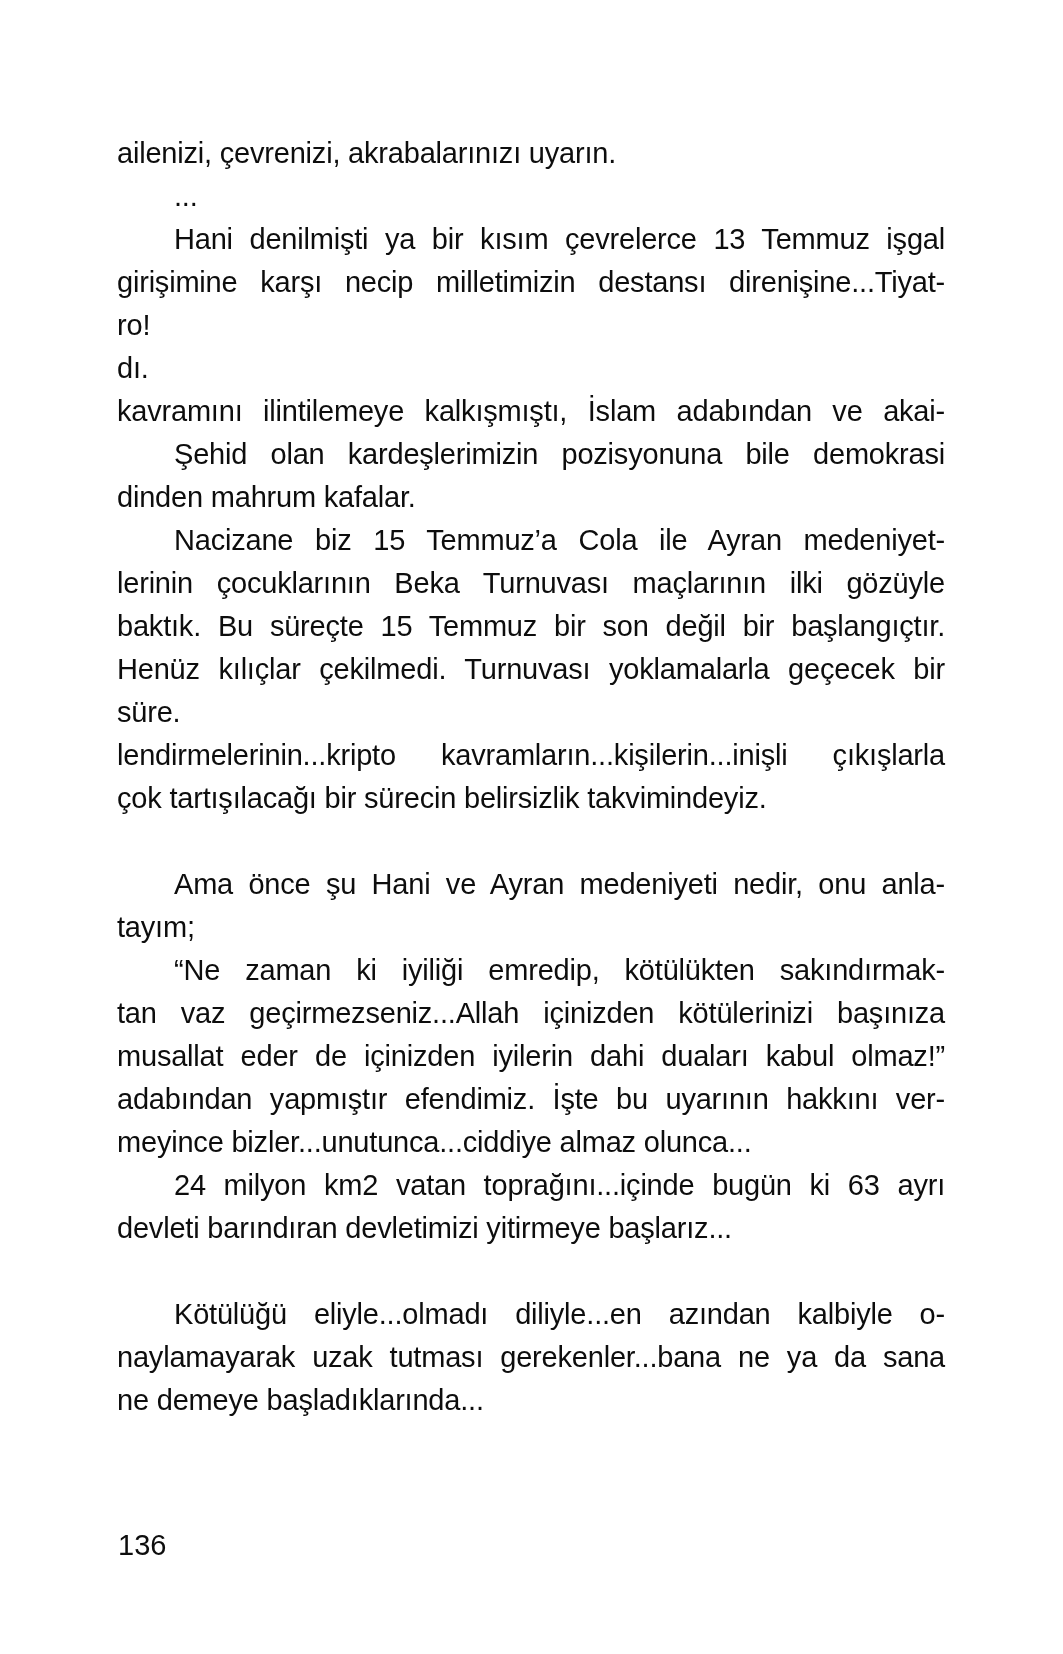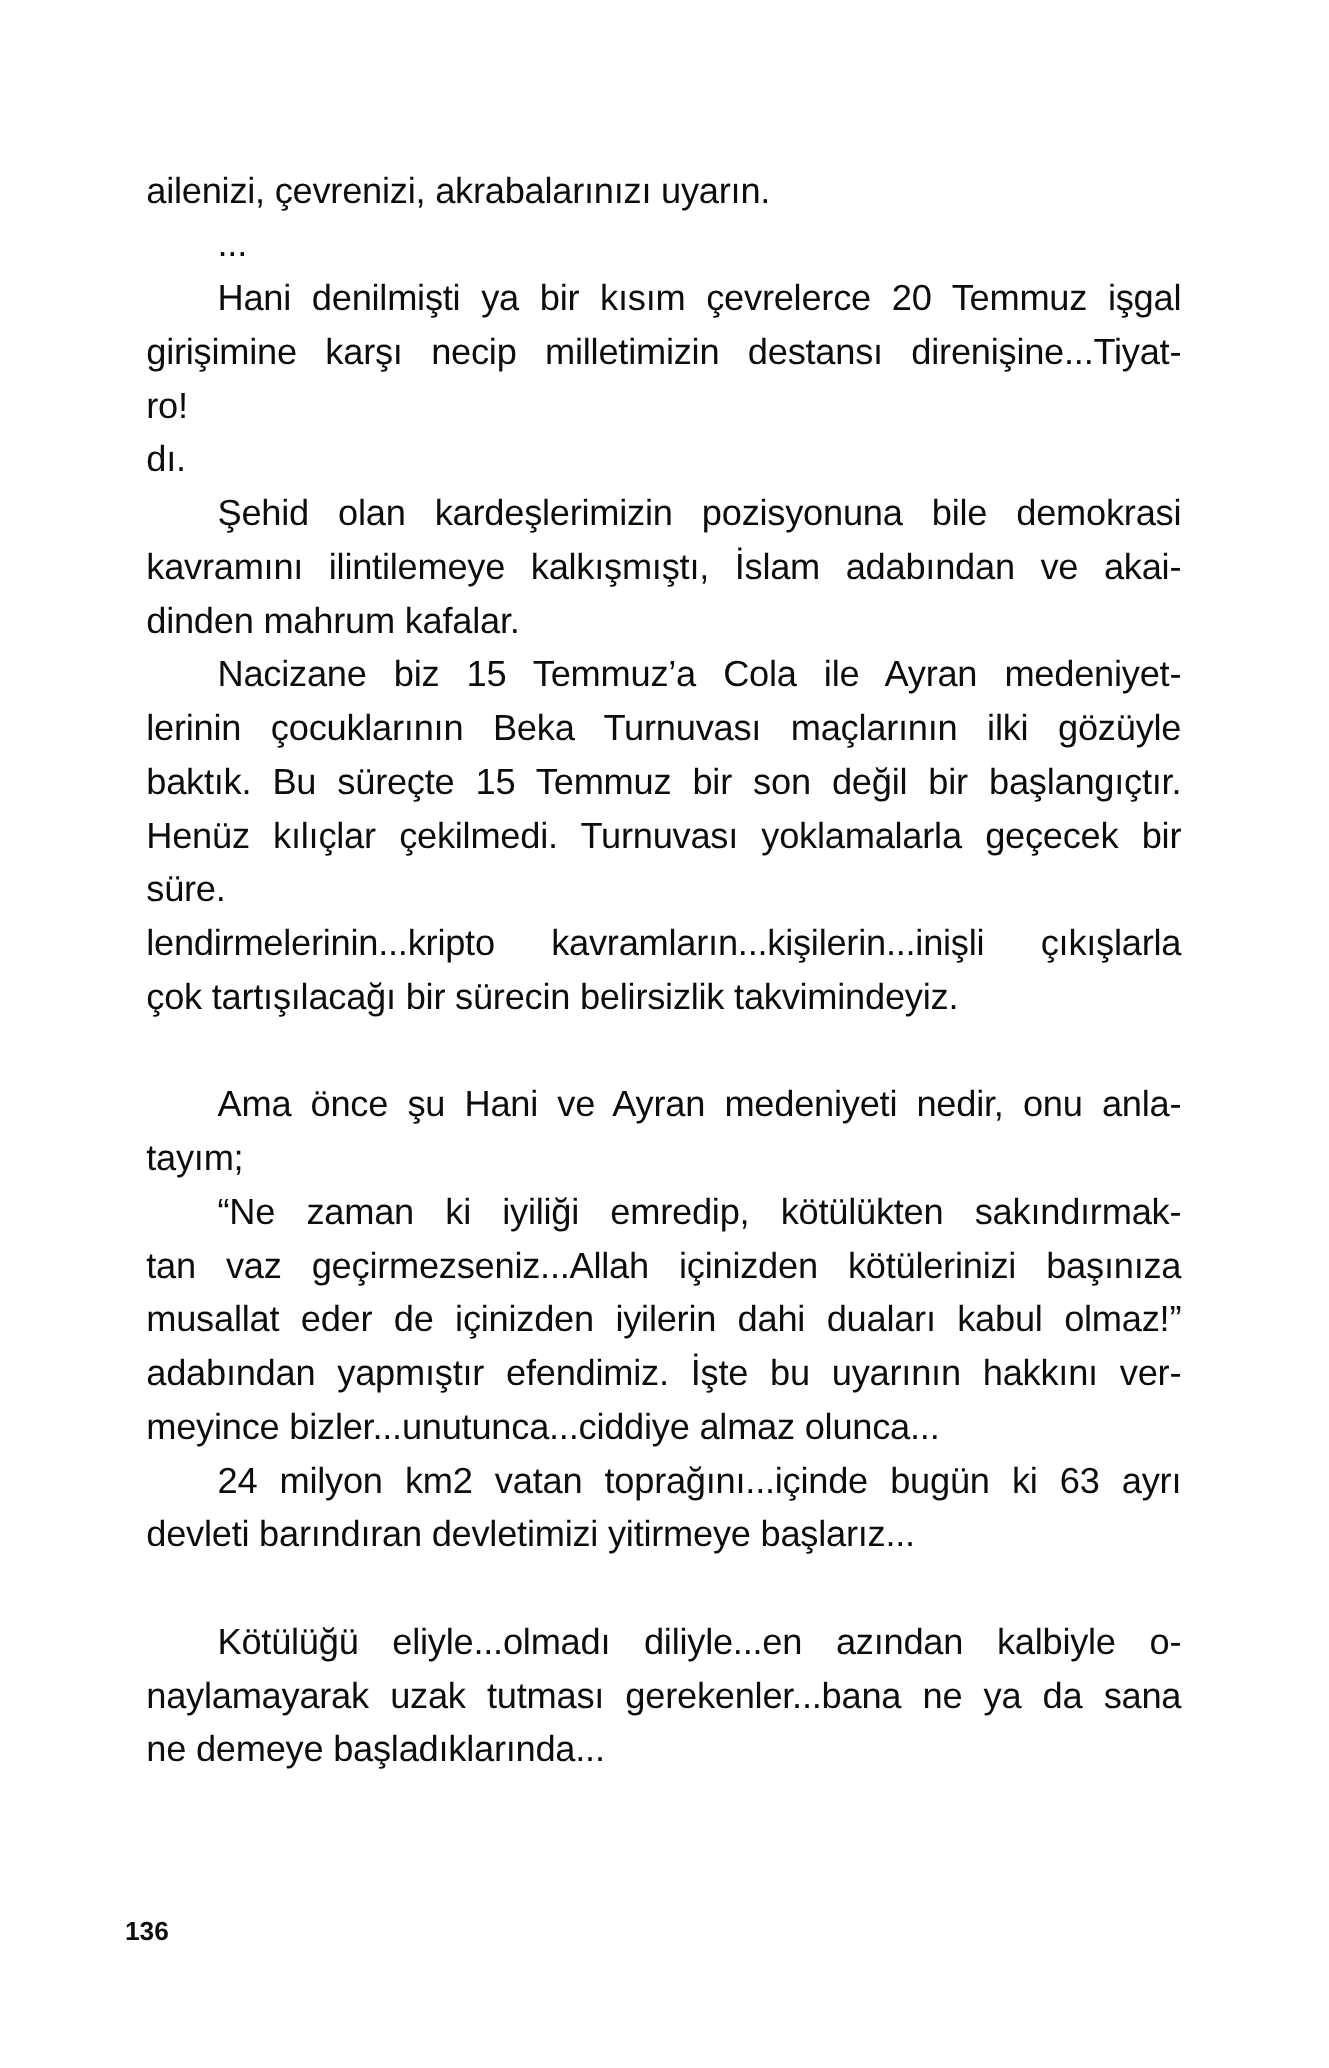--- a/index.html
+++ b/index.html
@@ -33,40 +33,39 @@
     text-align-last: justify;
   }
   .line.indent {
     text-indent: 57px;
   }
   .gap {
     height: 43px;
   }
   .page-number {
     position: absolute;
-    left: 100px;
+    left: 118px;
     top: 1524px;
-    font-size: 21px;
+    font-size: 29px;
     line-height: 43px;
-    font-weight: bold;
   }
 </style>
 </head>
 <body>
 
 <div class="page">
   <div class="text-block">
       <div class="line">ailenizi, çevrenizi, akrabalarınızı uyarın.</div>
       <div class="line indent">...</div>
-      <div class="line justify indent">Hani denilmişti ya bir kısım çevrelerce 20 Temmuz işgal</div>
+      <div class="line justify indent">Hani denilmişti ya bir kısım çevrelerce 13 Temmuz işgal</div>
       <div class="line justify">girişimine karşı necip milletimizin destansı direnişine...Tiyat-</div>
       <div class="line">ro!</div>
       <div class="line">dı.</div>
+      <div class="line justify">kavramını ilintilemeye kalkışmıştı, İslam adabından ve akai-</div>
       <div class="line justify indent">Şehid olan kardeşlerimizin pozisyonuna bile demokrasi</div>
-      <div class="line justify">kavramını ilintilemeye kalkışmıştı, İslam adabından ve akai-</div>
       <div class="line">dinden mahrum kafalar.</div>
       <div class="line justify indent">Nacizane biz 15 Temmuz’a Cola ile Ayran medeniyet-</div>
       <div class="line justify">lerinin çocuklarının Beka Turnuvası maçlarının ilki gözüyle</div>
       <div class="line justify">baktık. Bu süreçte 15 Temmuz bir son değil bir başlangıçtır.</div>
       <div class="line justify">Henüz kılıçlar çekilmedi. Turnuvası yoklamalarla geçecek bir</div>
       <div class="line">süre.</div>
       <div class="line justify">lendirmelerinin...kripto kavramların...kişilerin...inişli çıkışlarla</div>
       <div class="line">çok tartışılacağı bir sürecin belirsizlik takvimindeyiz.</div>
       <div class="gap"></div>
       <div class="line justify indent">Ama önce şu Hani ve Ayran medeniyeti nedir, onu anla-</div>

